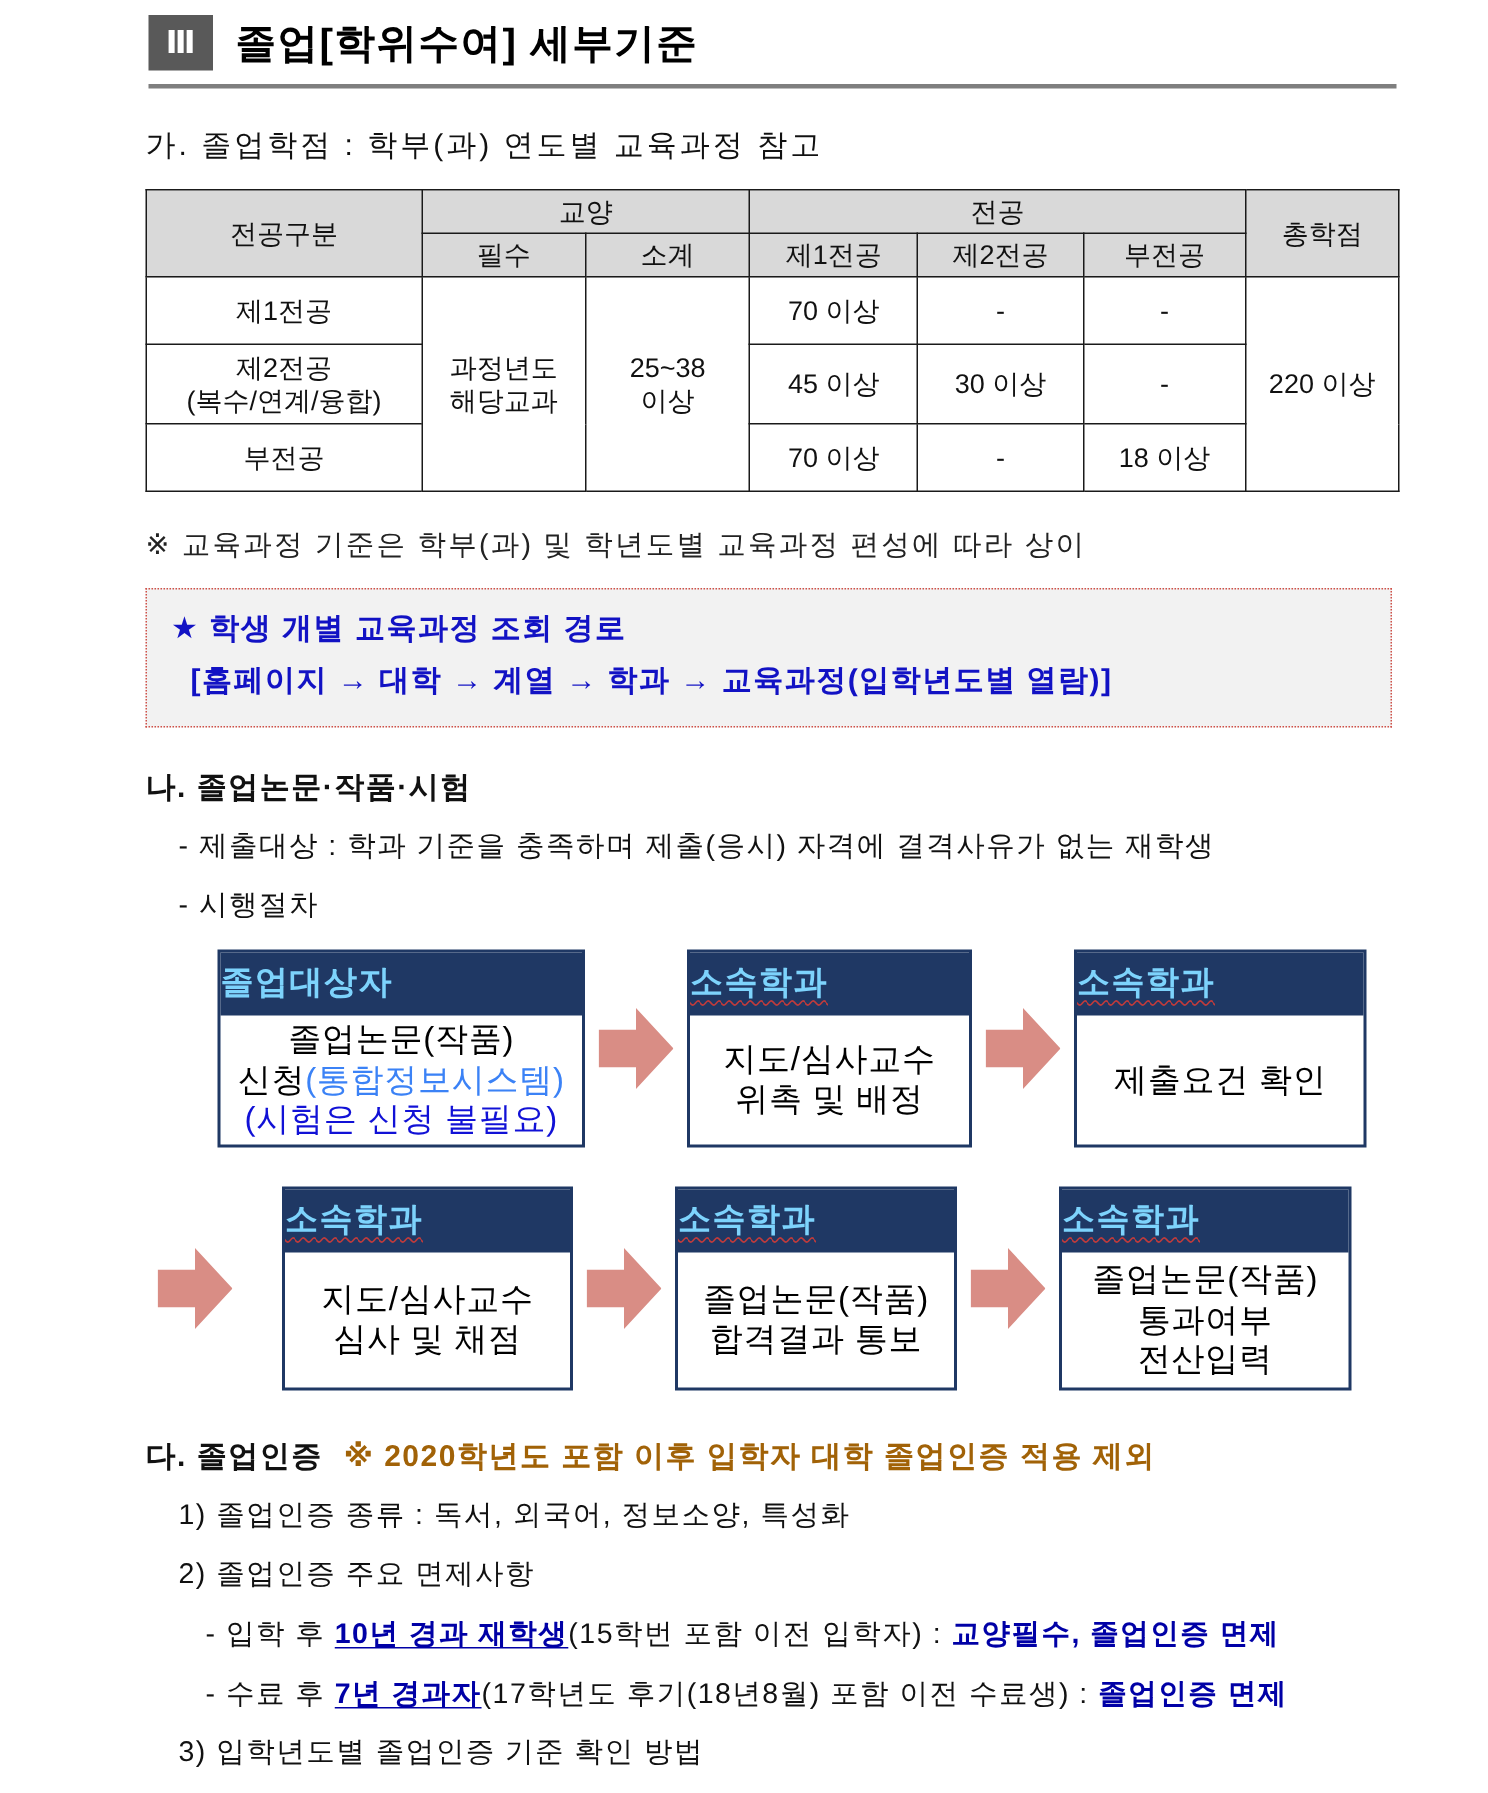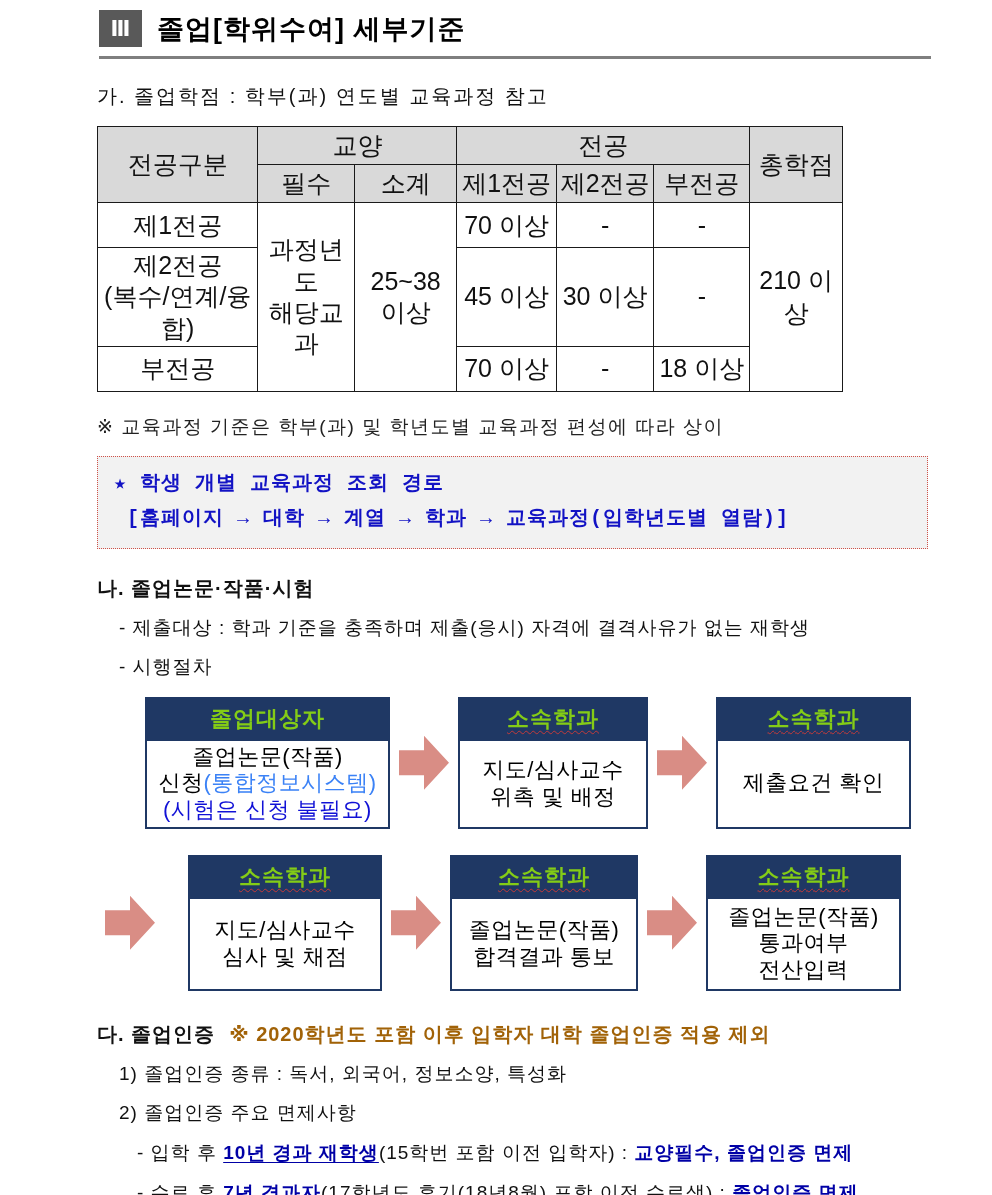--- a/index.html
+++ b/index.html
@@ -15,43 +15,43 @@
   .badge { width:43px; height:37px; background:#595959; color:#fff;
     display:flex; align-items:center; justify-content:center;
     font-weight:bold; font-size:21px; flex:0 0 auto; }
   .doc-title { margin:0; font-size:27px; font-weight:900; letter-spacing:1px; color:#000; }
   
   .h-ga { margin-top:24px; font-size:20px; letter-spacing:2px; }
   .note { margin-top:22px; font-size:19px; letter-spacing:1.5px; color:#222; }
   .h-na { margin-top:26px; font-size:20px; font-weight:bold; letter-spacing:1px; }
   .dash-line { margin:13px 0 0 22px; font-size:19px; letter-spacing:1px; }
   
-  table.credit { border-collapse:collapse; margin-top:16px; width:746px;
-    font-size:25px; text-align:center;padding-left:44px; }
+  table.credit { border-collapse:collapse; margin-top:16px; width:836px;
+    font-size:18px; text-align:center;padding-left:44px; }
   table.credit th, table.credit td { border:1.5px solid #1a1a1a; padding:2px; }
   table.credit thead th { background:#d9d9d9; font-weight:normal; height:29px; }
   table.credit tbody td { border-top:1px dotted #444; }
   table.credit tbody tr.r1 td { height:45px; }
   table.credit tbody tr.r2 td { height:53px; }
   table.credit tbody tr.r3 td { height:45px; }
   .cell-two-lines div { line-height:1.25; }
   
   .info-box { margin-top:16px; background:#f2f2f2; border:1px dotted #cf5148;
     padding:9px 10px 12px 16px; color:#1212c4; font-weight:bold; font-size:20px;
     line-height:1.75; letter-spacing:1px; }
   .info-box .line2 { margin-left:13px; }
-  .box-ga { width:831px;font-family:Liberation Mono, monospace; }
+  .box-ga { width:831px; }
   
   .flow { margin-top:17px; }
   .frow { display:flex; }
   .frow1 { margin-left:48px; }
   .frow2 { margin-top:26px; margin-left:8px; }
   .fbox { border:2px solid #1f3864; background:#fff; }
   .w-a { width:245px; } .w-b { width:190px; } .w-c { width:195px; }
-  .fhead { background:#1f3864; color:#84cc16; text-align:center; font-weight:bold;
+  .fhead { background:#1f3864; color:#7dd3fc; font-weight:bold;
     font-size:22px; padding:5px 0 7px; letter-spacing:1px; }
   .wavy { text-decoration:underline wavy #c23a3a; text-decoration-thickness:1px; text-underline-offset:4px;margin-top:13px; }
   .fbody { height:86px; display:flex; flex-direction:column; align-items:center;
     justify-content:center; font-size:22px; line-height:1.22; letter-spacing:0.5px; color:#000; }
   .frow2 .fbody { height:90px; }
   .arrow { width:50px; height:54px; align-self:center; background:#d98d85; flex:0 0 auto;
     clip-path:polygon(0 27%,50% 27%,50% 0,100% 50%,50% 100%,50% 73%,0 73%); margin:0 9px; }
   .arrow-lead { margin:0 33px 0 0; }
   .txt-red-bright { color:#3b82f6; }
   .txt-blue-bright { color:#1111d6; }
@@ -108,21 +108,21 @@
           <div>과정년도</div>
           <div>해당교과</div>
         </td>
         <td rowspan="3" class="cell-two-lines">
           <div>25~38</div>
           <div>이상</div>
         </td>
         <td>70 이상</td>
         <td>-</td>
         <td>-</td>
-        <td rowspan="3">210 이상</td>
+        <td rowspan="3">220 이상</td>
       </tr>
       <tr class="r2">
         <td class="cell-two-lines">
           <div>제2전공</div>
           <div>(복수/연계/융합)</div>
         </td>
         <td>45 이상</td>
         <td>30 이상</td>
         <td>-</td>
       </tr>

